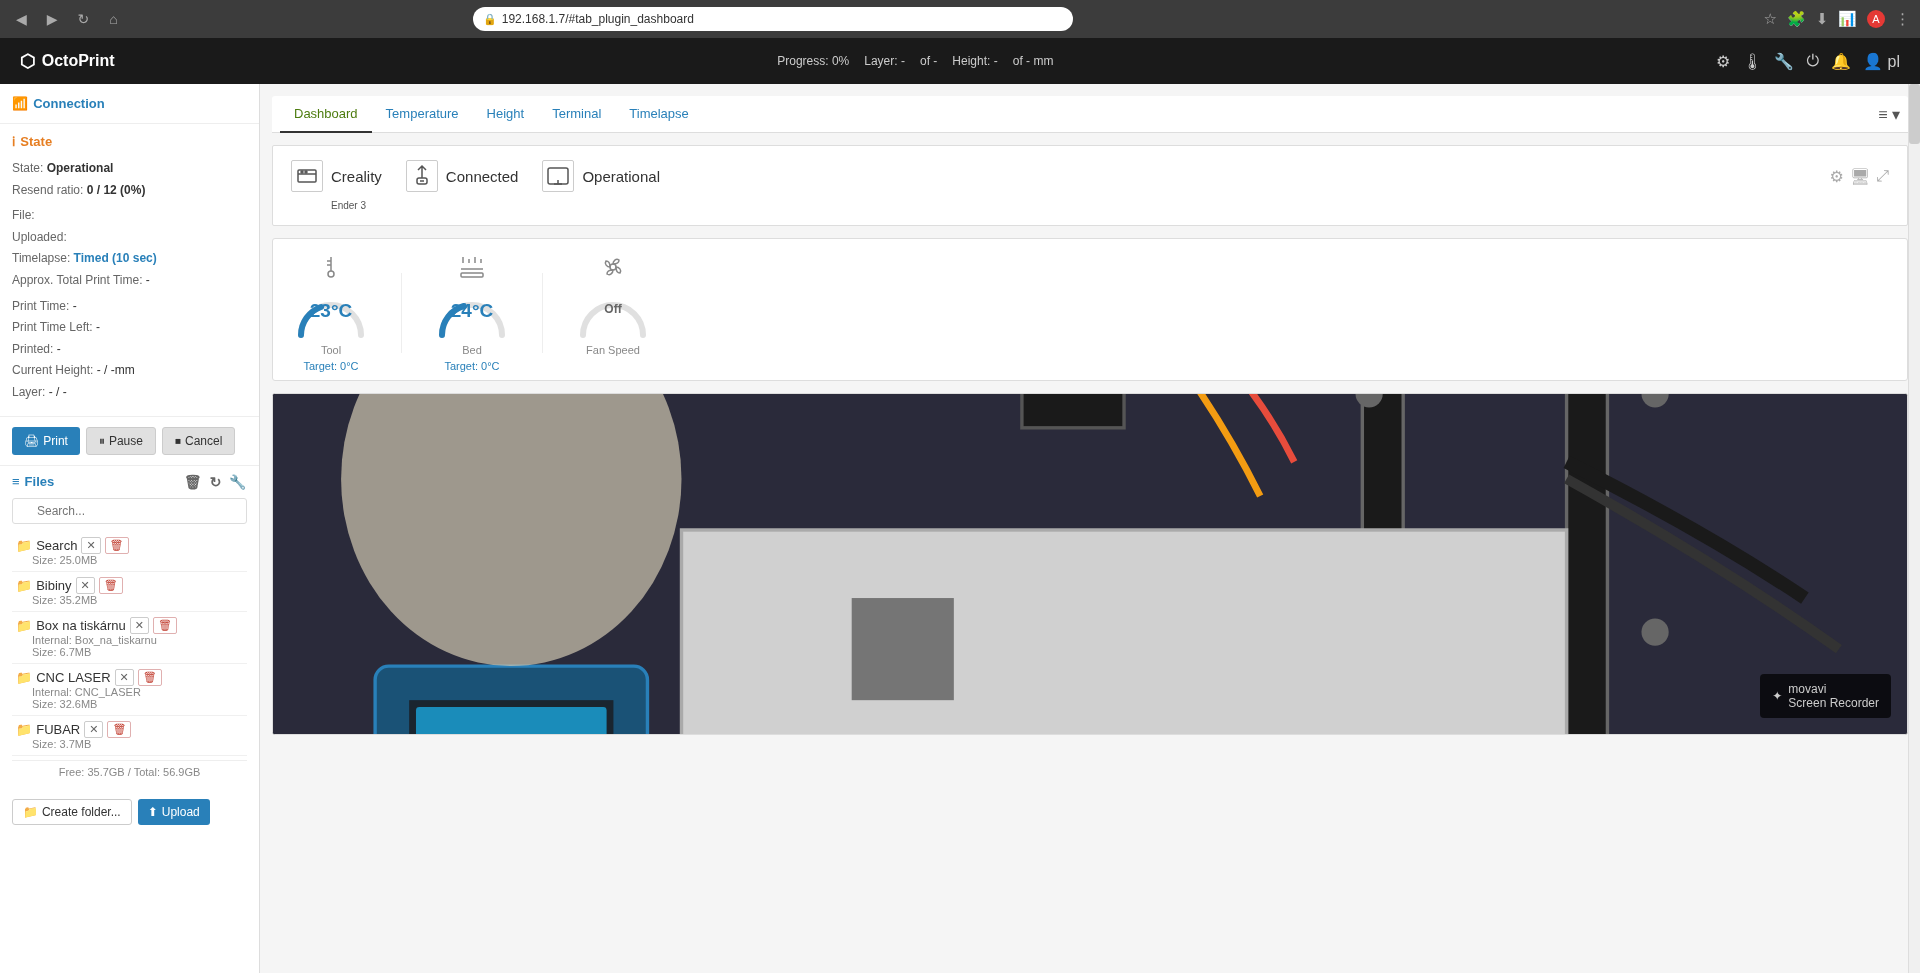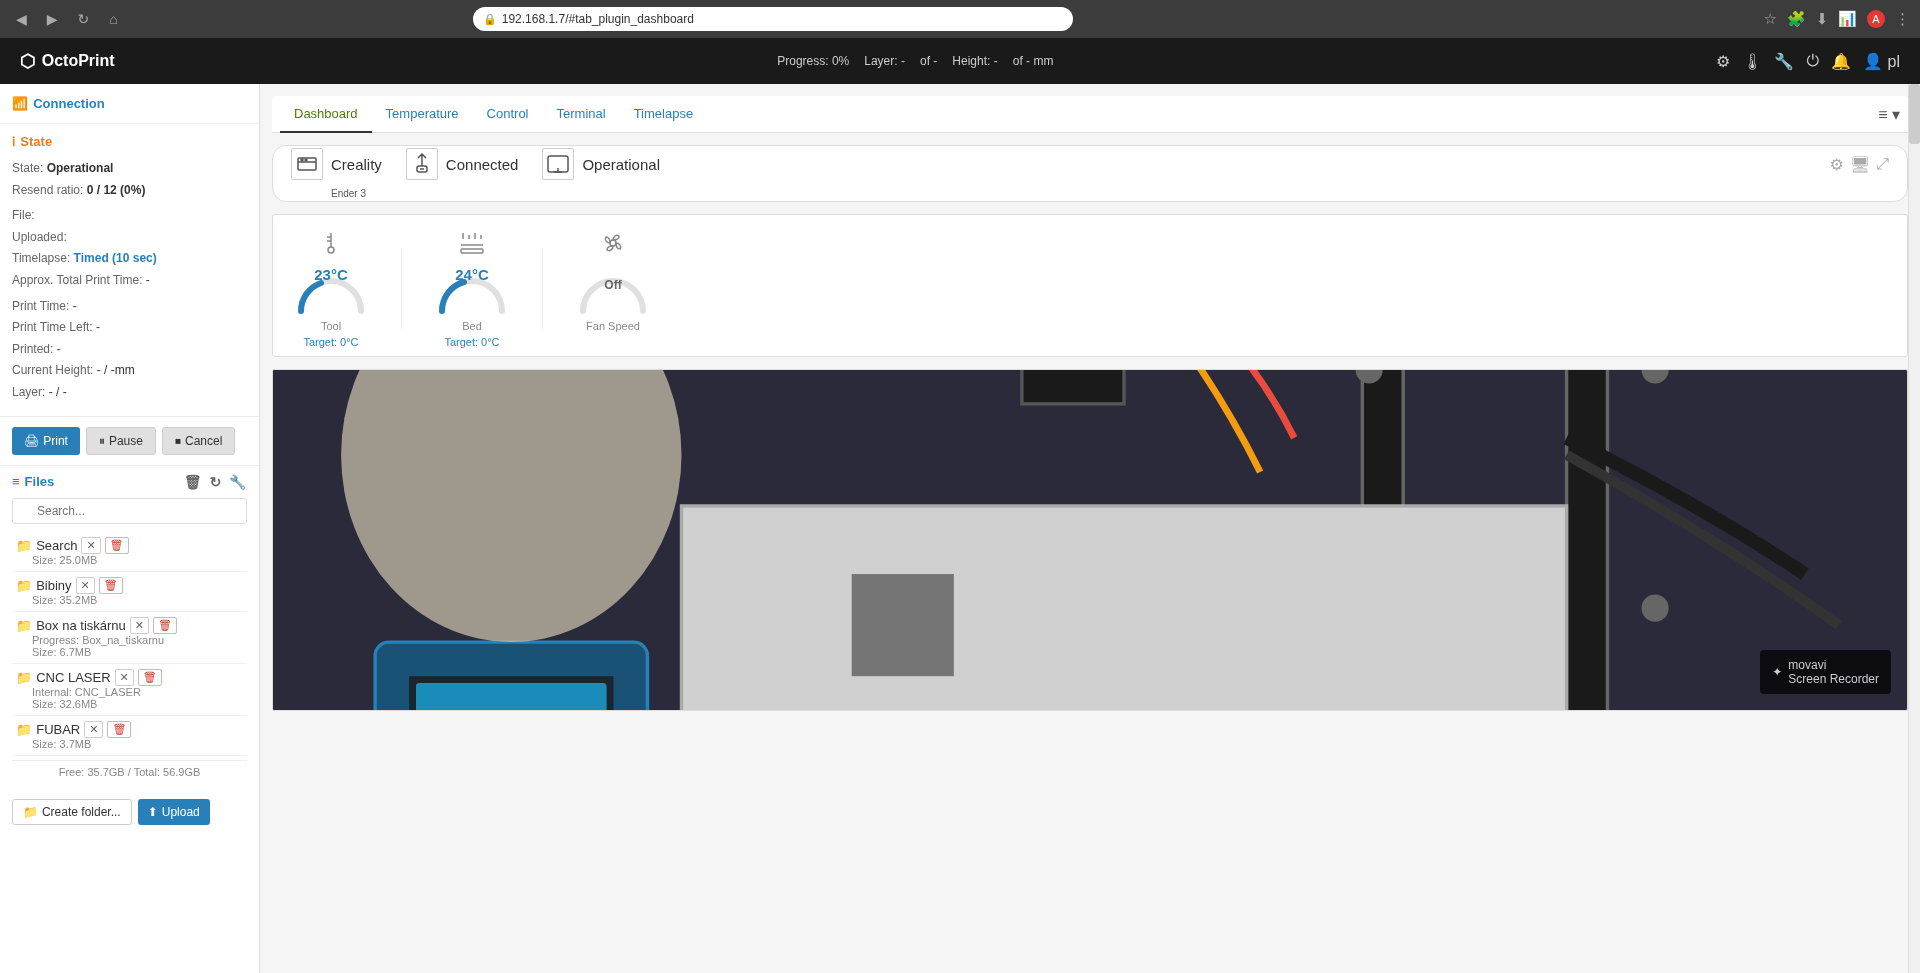--- a/index.html
+++ b/index.html
@@ -232,22 +232,22 @@
       margin-bottom: -1px;
     }
     .tab.active { color: #4d7c0f; border-bottom: 2px solid #333; font-weight: 500; }
     .tab.blue { color: #2980b9; }
     .tab-menu { margin-left: auto; color: #555; cursor: pointer; font-size: 16px; }
 
     
     .printer-status-card {
       background: #fff;
       border: 1px solid #ddd;
-      border-radius: 14px;
-      padding: 2px 18px;
+      border-radius: 2px;
+      padding: 14px 18px;
       margin-bottom: 12px;
     }
     .printer-status-row {
       display: flex;
       align-items: center;
       gap: 24px;
       margin-bottom: 8px;
     }
     .printer-status-item {
       display: flex;
@@ -290,24 +290,24 @@
     }
     .gauge-icon { font-size: 20px; color: #888; }
     .gauge-wrapper {
       position: relative;
       width: 80px;
       height: 50px;
     }
     .gauge-svg { width: 80px; height: 50px; }
     .gauge-value {
       position: absolute;
-      top: 0;
+      top: 10px;
       left: 50%;
       transform: translateX(-50%);
-      font-size: 15px;
+      font-size: 19px;
       font-weight: bold;
       color: #2980b9;
       text-align: center;
       white-space: nowrap;
     }
     .gauge-label { font-size: 11px; color: #888; }
     .gauge-target { font-size: 11px; color: #2980b9; }
     .gauge-separator {
       width: 1px;
       height: 80px;
@@ -555,21 +555,21 @@
       <div class="file-item-name">
         <span class="folder-icon">📁</span>
         <span>Box na tiskárnu</span>
 
       <div class="file-item-actions">
         <button class="file-action-btn">✕</button>
         <button class="file-action-btn delete">🗑</button>
       </div>
 
       </div>
-      <div class="file-item-meta">Progress: Box_na_tiskarnu</div>
+      <div class="file-item-meta">Internal: Box_na_tiskarnu</div>
       <div class="file-item-meta">Size: 6.7MB</div>
     </div>
             <div class="file-item">
       <div class="file-item-name">
         <span class="folder-icon">📁</span>
         <span>CNC LASER</span>
 
       <div class="file-item-actions">
         <button class="file-action-btn">✕</button>
         <button class="file-action-btn delete">🗑</button>
@@ -617,21 +617,21 @@
   <div class="right-panel">
 
     <div class="tabs-bar">
       <div class="tab active">
         <span>Dashboard</span>
       </div>
       <div class="tab blue">
         <span>Temperature</span>
       </div>
       <div class="tab blue">
-        <span>Control</span>
+        <span>Height</span>
       </div>
       <div class="tab blue">
         <span>Terminal</span>
       </div>
       <div class="tab blue">
         <span>Timelapse</span>
       </div>
       <div class="tab-menu">≡ ▾</div>
     </div>
 

